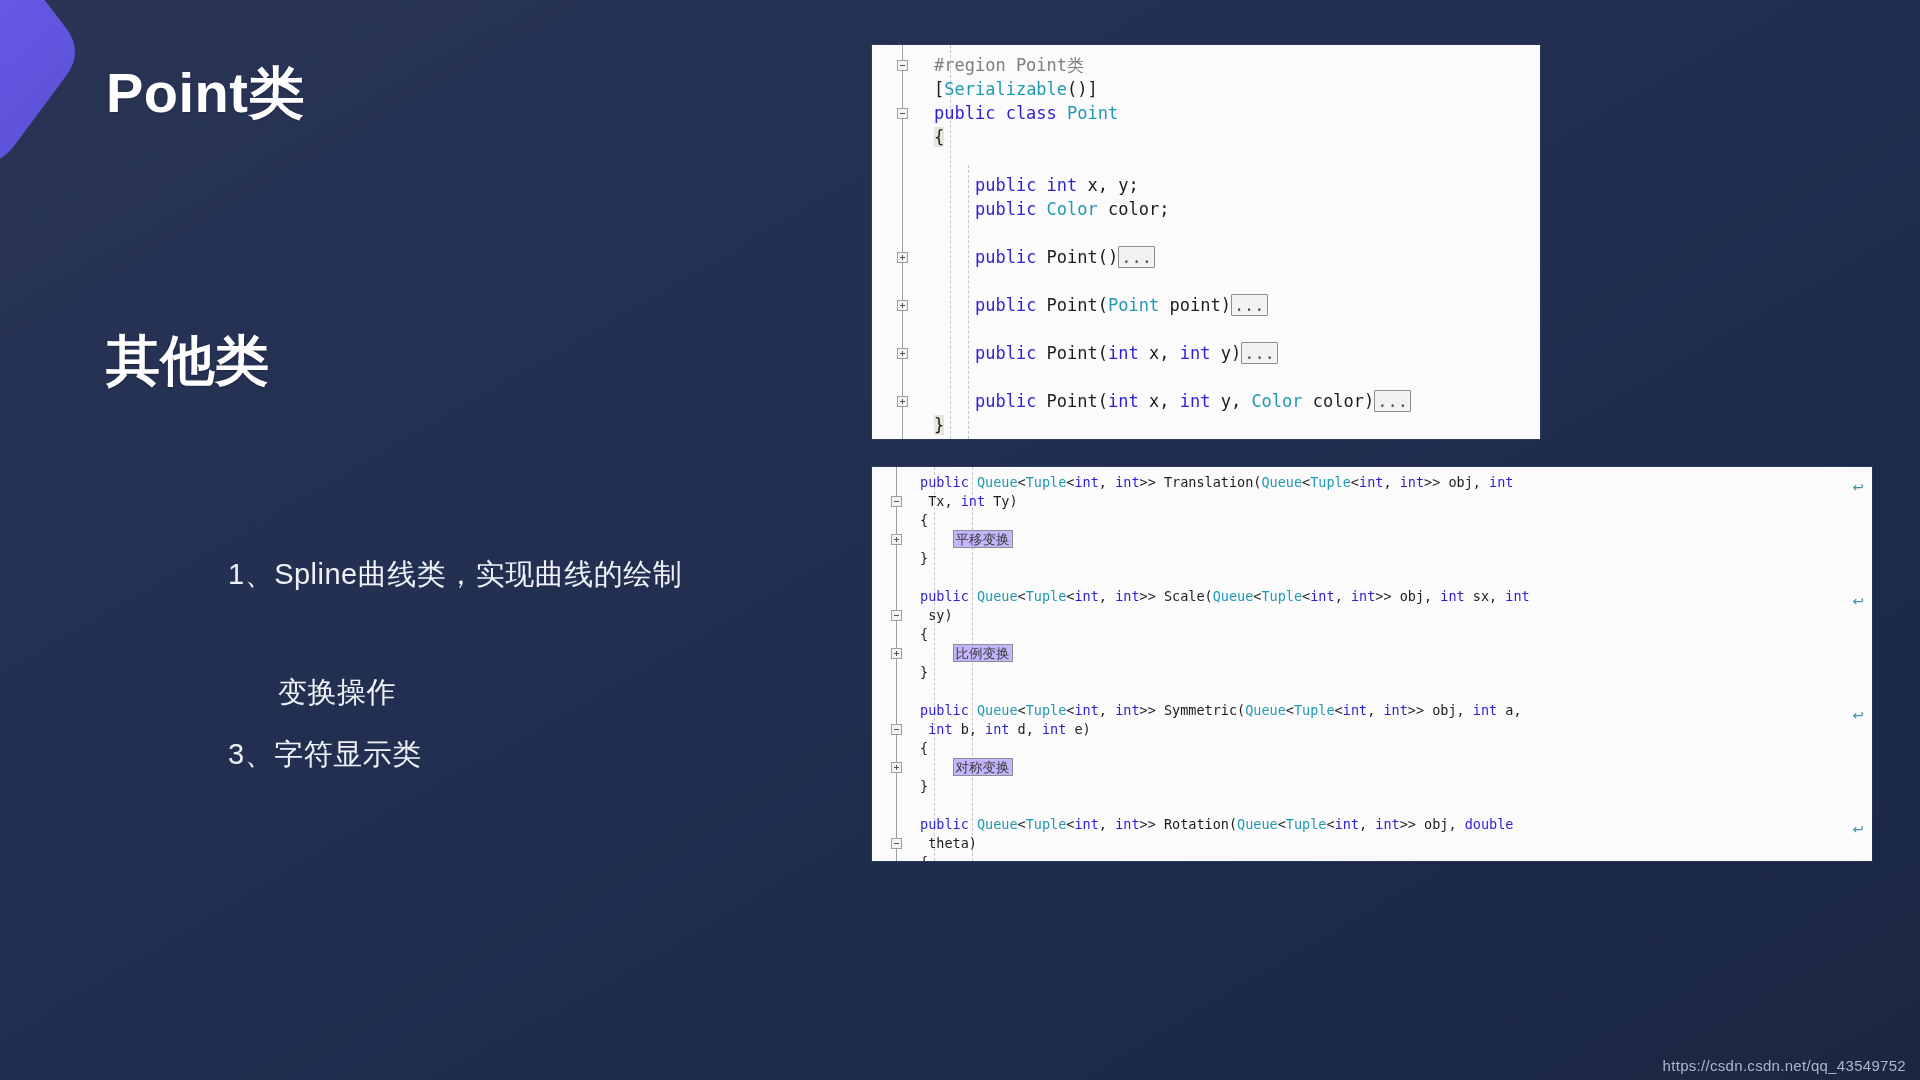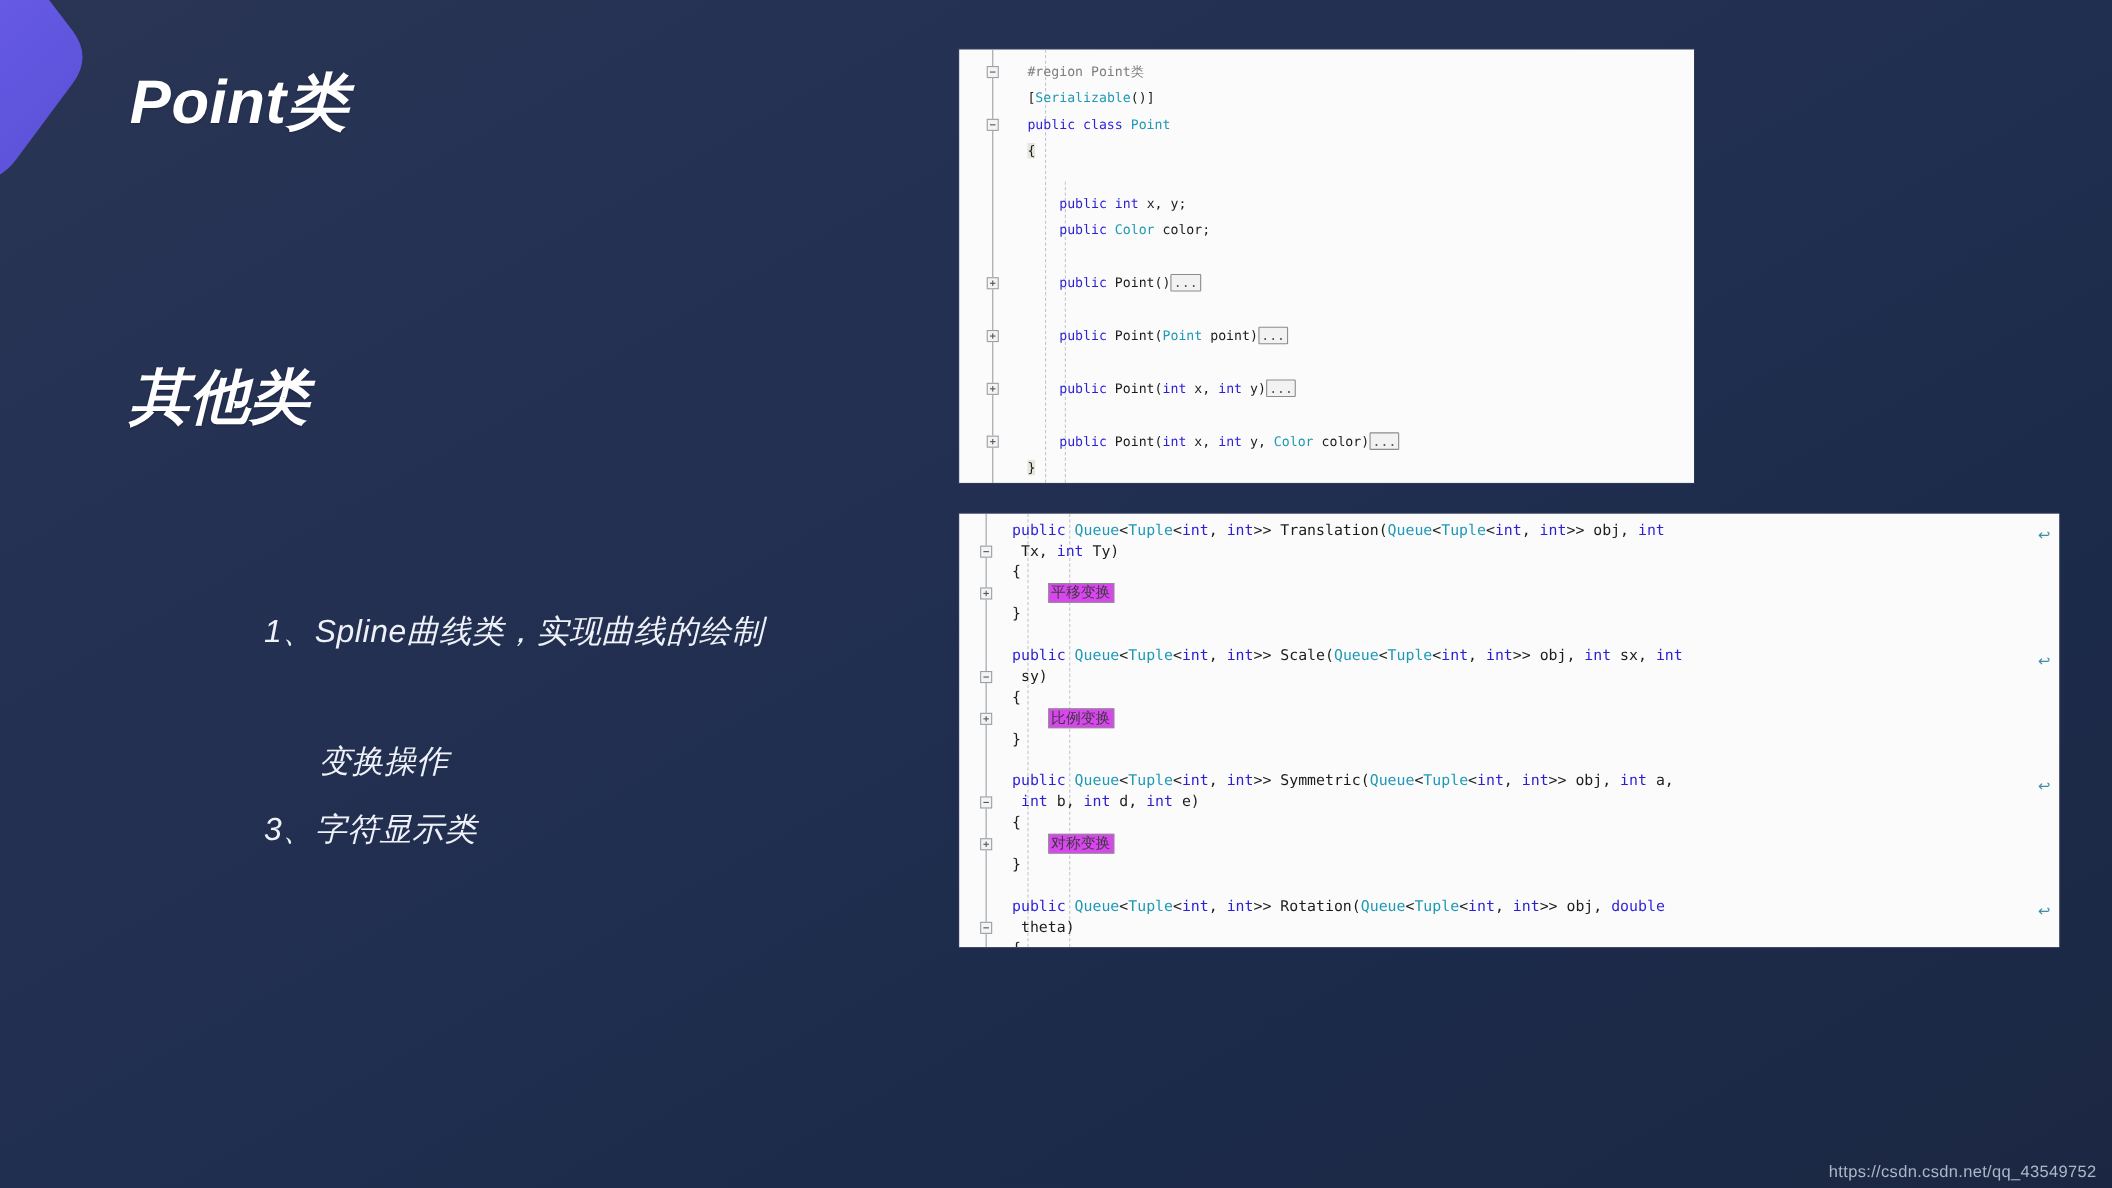--- a/index.html
+++ b/index.html
@@ -29,25 +29,24 @@
     left: -92px;
     top: -46px;
     width: 180px;
     height: 210px;
     pointer-events: none;
   }
 
   
   #left-col {
     position: absolute;
-    left: 12px;
+    left: 0;
     top: 0;
     width: 860px;
     height: 1080px;
-    font-style: italic;
   }
 
   .slide-title {
     position: absolute;
     color: #ffffff;
     font-weight: bold;
     letter-spacing: 0.5px;
     white-space: nowrap;
     text-shadow: 0 1px 2px rgba(0,0,0,0.25);
   }
@@ -76,21 +75,21 @@
     overflow: hidden;
     font-family: "DejaVu Sans Mono", "Liberation Mono", monospace;
     color: #1c1c1c;
     box-shadow: 0 0 0 1px rgba(255,255,255,0.06);
   }
   #code-panel-1 {
     left: 872px;
     top: 45px;
     width: 668px;
     height: 394px;
-    font-size: 12px;
+    font-size: 17px;
   }
   #code-panel-2 {
     left: 872px;
     top: 467px;
     width: 1000px;
     height: 394px;
     font-size: 13.5px;
   }
 
   
@@ -167,21 +166,21 @@
   .pln   { color: #1c1c1c; }
   .collapsed {
     border: 1px solid #8d8d8d;
     background: #f2f2f2;
     color: #555;
     padding: 0 2px;
     border-radius: 1px;
   }
   .cjk-box {
     border: 1px solid #8d8d8d;
-    background: #d946ef;
+    background: #c4b5fd;
     color: #3a3a3a;
     padding: 0 2px;
     font-family: "DejaVu Sans", "Liberation Sans", sans-serif;
   }
   .brace-hl { background: #e6e6dc; }
   .wrap-mark {
     color: #3f8ea8;
     position: absolute;
     right: 8px;
     font-family: "DejaVu Sans", sans-serif;

